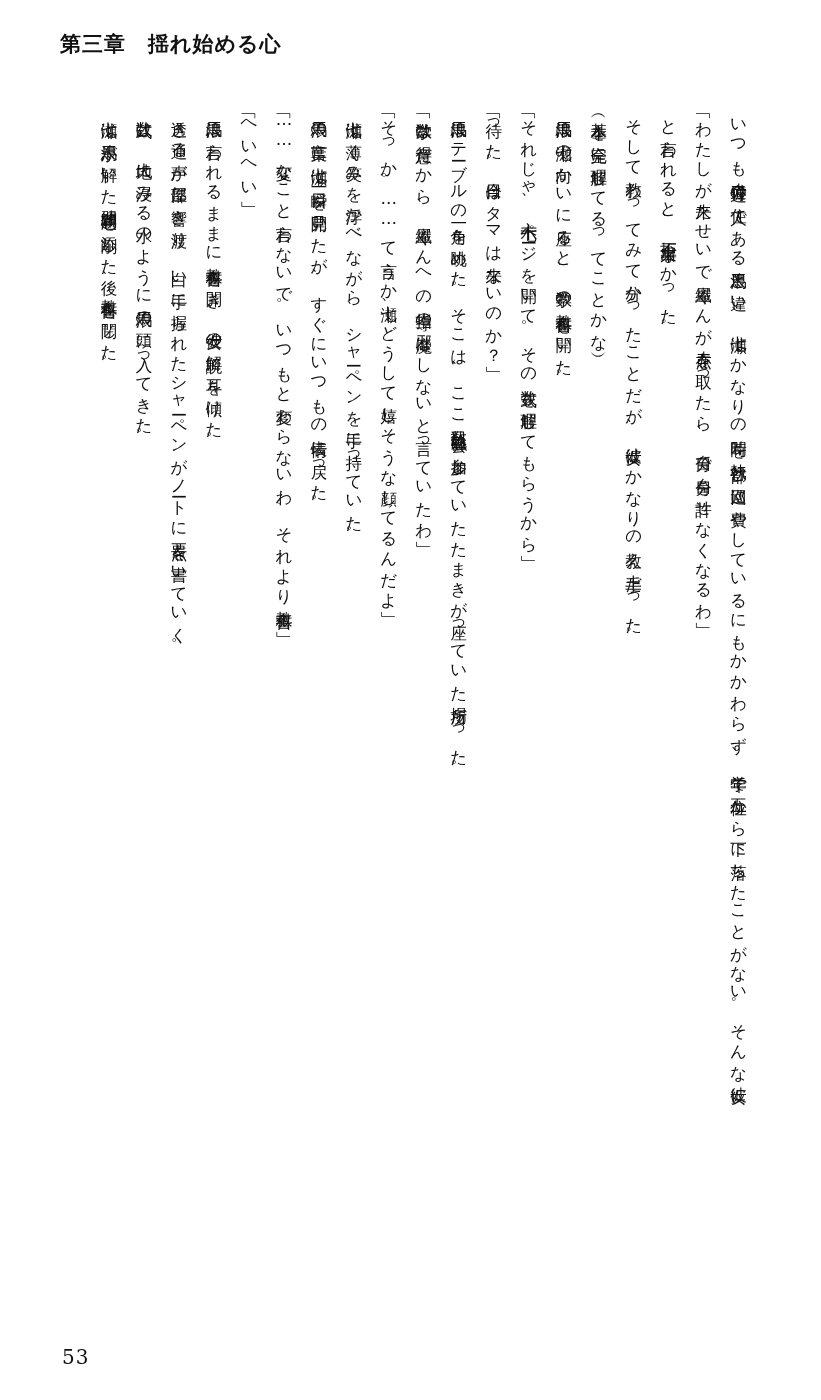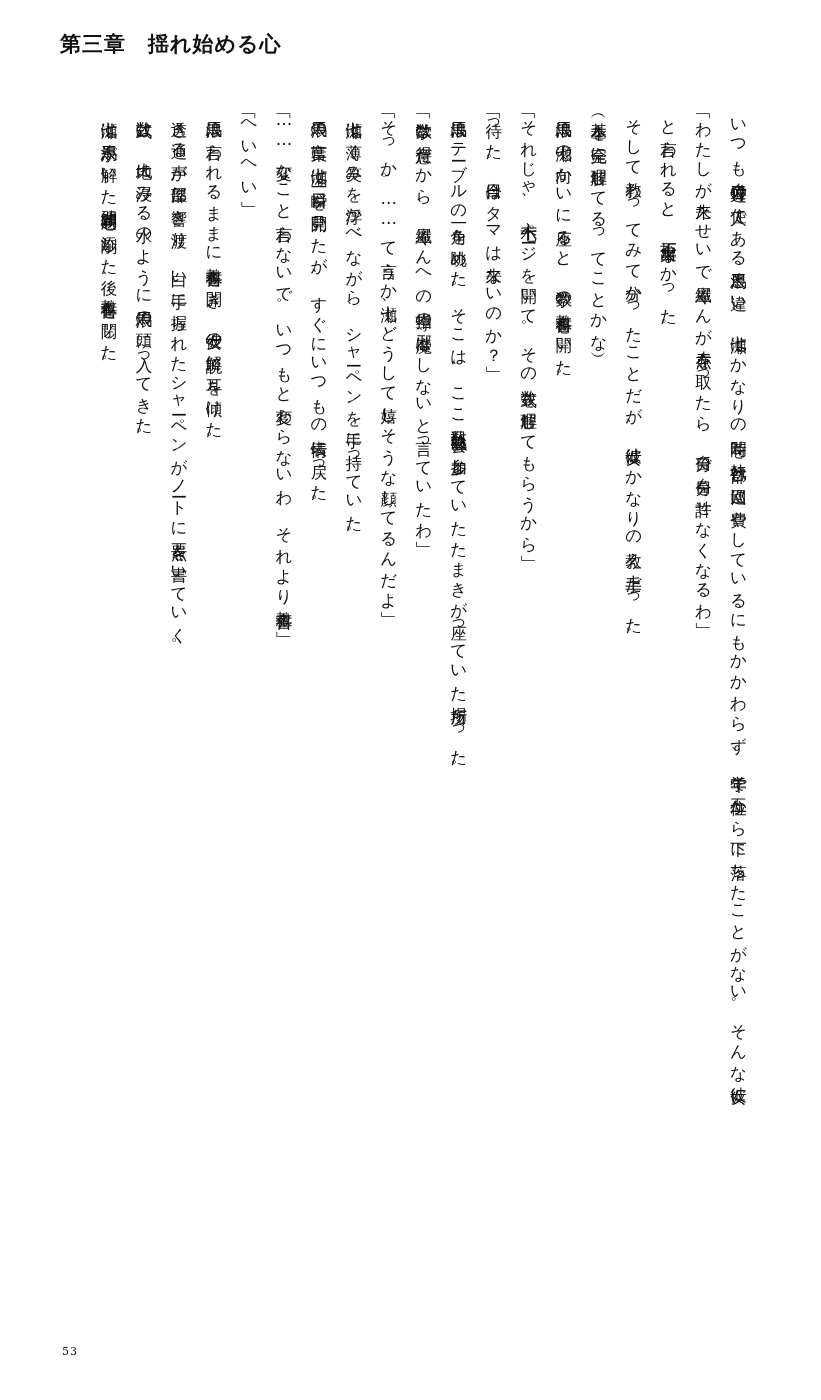--- a/index.html
+++ b/index.html
@@ -57,21 +57,21 @@
   .body-text p {
     margin: 0;
     padding: 0;
     text-indent: 0;
   }
 
   .page-number {
     position: absolute;
     left: 62px;
     top: 1345px;
-    font-size: 11px;
+    font-size: 20px;
     letter-spacing: 1px;
   }
 </style>
 </head>
 <body>
 
 <div class="page">
 
   <div class="chapter-heading">
     <span class="chapter-num">第三章</span><span class="chapter-title">揺れ始める心</span>

